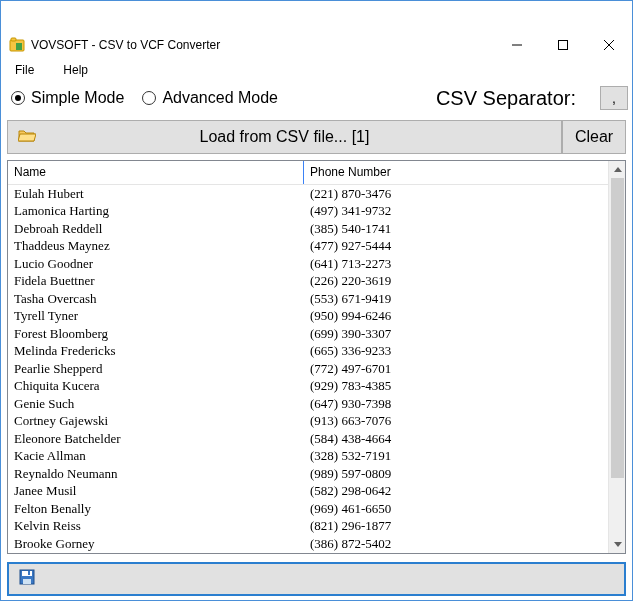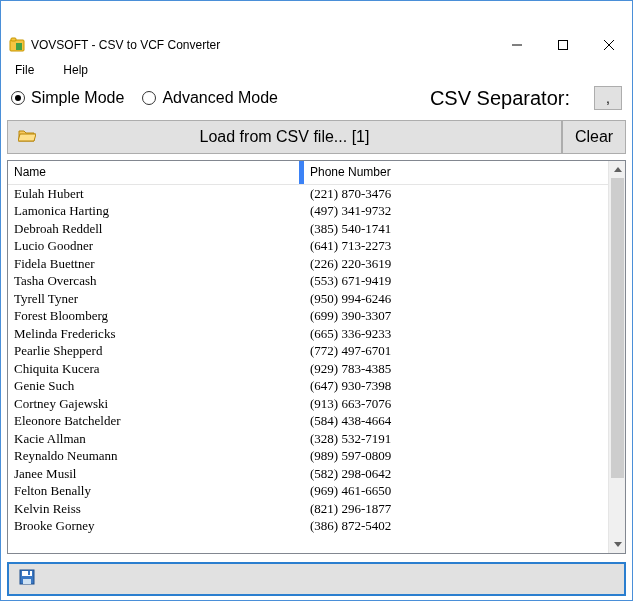--- a/index.html
+++ b/index.html
@@ -44,21 +44,21 @@
     padding-left: 6px;
     font-size: 12px;
     background: #fff;
     gap: 13px;
   }
   .menubar-item { padding: 2px 8px; }
 
   .toolbar1 {
     display: flex;
     align-items: center;
-    padding: 6px 10px 6px 10px;
+    padding: 6px 4px 6px 10px;
     background: #fff;
     gap: 18px;
   }
   .radio-group { display: flex; align-items: center; gap: 18px; font-size: 16px; }
   .radio-item { display: flex; align-items: center; gap: 6px; }
   .radio-circle {
     width: 14px; height: 14px; border: 1px solid #333; border-radius: 50%;
     display: flex; align-items: center; justify-content: center;
     background: #fff;
   }
@@ -108,21 +108,21 @@
     position: relative;
   }
   .list-header {
     display: flex;
     height: 24px;
     font-size: 12px;
     color: #000;
     background: #fff;
     border-bottom: 1px solid #e5e5e5;
   }
-  .col-name { width: 296px; padding: 4px 6px; border-right: 5px solid #3b82f6; }
+  .col-name { width: 296px; padding: 4px 6px; border-right: 1px solid #3b82f6; }
   .col-phone { flex: 1; padding: 4px 6px; }
   .list-body {
     overflow: hidden;
   }
   .row {
     display: flex;
     font-size: 13px;
     height: 17.5px;
     align-items: center;
     font-family: Liberation Serif, serif;
@@ -243,20 +243,24 @@
         </div>
         <div class="row">
           <div class="cell-name">Lamonica Harting</div>
           <div class="cell-phone">(497) 341-9732</div>
         </div>
         <div class="row">
           <div class="cell-name">Debroah Reddell</div>
           <div class="cell-phone">(385) 540-1741</div>
         </div>
         <div class="row">
+          <div class="cell-name">Thaddeus Maynez</div>
+          <div class="cell-phone">(477) 927-5444</div>
+        </div>
+        <div class="row">
           <div class="cell-name">Lucio Goodner</div>
           <div class="cell-phone">(641) 713-2273</div>
         </div>
         <div class="row">
           <div class="cell-name">Fidela Buettner</div>
           <div class="cell-phone">(226) 220-3619</div>
         </div>
         <div class="row">
           <div class="cell-name">Tasha Overcash</div>
           <div class="cell-phone">(553) 671-9419</div>

